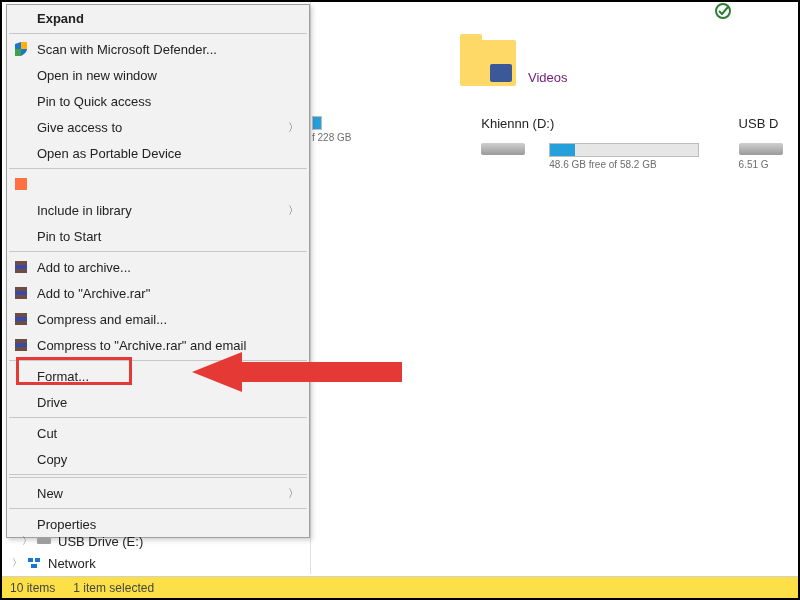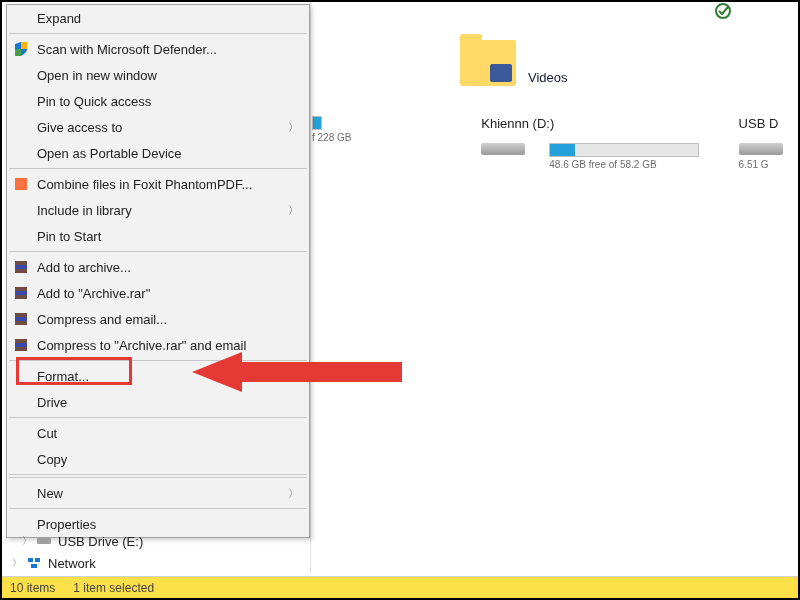--- a/index.html
+++ b/index.html
@@ -3,33 +3,33 @@
 <meta charset="utf-8">
 <style>
   * { box-sizing: border-box; margin: 0; padding: 0; font-family: 'Segoe UI', Tahoma, sans-serif; }
   body { width: 800px; height: 600px; background: #fff; overflow: hidden; position: relative; border: 2px solid #000; }
 
   .main-area { position: absolute; left: 310px; top: 0; right: 0; bottom: 24px; background: #fff; }
 
   .folder-row { display: flex; align-items: center; padding: 4px 10px; gap: 12px; }
   .folder-icon { width: 56px; height: 46px; background: #ffd968; border-radius: 2px; position: relative; }
   .folder-icon::before { content:""; position:absolute; top:-6px; left:0; width:22px; height:8px; background:#ffd968; border-radius:2px 2px 0 0;}
-  .folder-title { font-size: 13px; color: #0f172a; margin-top: 29px; }
+  .folder-title { font-size: 13px; color: #701a75; margin-top: 29px; }
 
   .drives-row { position: absolute; top: 108px; left: 0; right: 0; display: flex; }
   .drive { width: 250px; padding: 6px 10px; }
   .drive-name { font-size: 13px; color: #222; margin-bottom: 12px; }
   .drive-bar { width: 200px; height: 14px; background: #e6e6e6; border: 1px solid #bdbdbd; position: relative; margin-bottom: 2px; }
   .drive-bar-fill { height: 100%; background: #26a0da; }
   .drive-sub { font-size: 10px; color: #6d6d6d; }
   .drive-disk { width: 44px; height: 12px; background: linear-gradient(#cfcfcf,#9a9a9a); border-radius: 2px; margin-bottom: 4px; }
 
   .context-menu { position: absolute; left: 4px; top: 2px; width: 304px; background: #f2f2f2; border: 1px solid #a0a0a0; box-shadow: 2px 2px 5px rgba(0,0,0,0.2); font-size: 13px; }
   .menu-item { display: flex; align-items: center; height: 26px; padding: 0 10px 0 30px; position: relative; color: #222; }
-  .menu-item.bold { font-weight: 400; }
+  .menu-item.bold { font-weight: 700; }
   .menu-item .arrow { position: absolute; right: 10px; color: #555; font-size: 11px; }
   .menu-item .mi-icon { position: absolute; left: 6px; width: 16px; height: 16px; display:flex; align-items:center; justify-content:center; }
   .menu-sep { height: 1px; background: #c8c8c8; margin: 2px 2px; }
 
   .highlight-box { position: absolute; border: 3px solid #e53935; pointer-events: none; }
   .arrow-ann { position: absolute; }
 
   .sidebar-remnant { position: absolute; left: 6px; bottom: 24px; font-size: 13px; }
   .sidebar-line { display:flex; align-items:center; height:22px; gap:6px; padding-left:14px; color:#222;}
   .sidebar-line .chev { color:#555; font-size:10px; width:8px; }
@@ -118,21 +118,20 @@
   <div class="menu-item">
       <span>Open as Portable Device</span>
     </div>
   <div class="menu-sep"></div>
   <div class="menu-item">
     <span class="mi-icon">
         <svg viewBox="0 0 16 16">
           <rect x="2" y="2" width="12" height="12" fill="#ff7043"></rect>
         </svg>
       </span>
-    <span>Combine files in Foxit PhantomPDF...</span>
   </div>
   <div class="menu-item">
       <span>Include in library</span>
       <span class="arrow">〉</span>
     </div>
   <div class="menu-item">
       <span>Pin to Start</span>
     </div>
   <div class="menu-sep"></div>
   <div class="menu-item">

